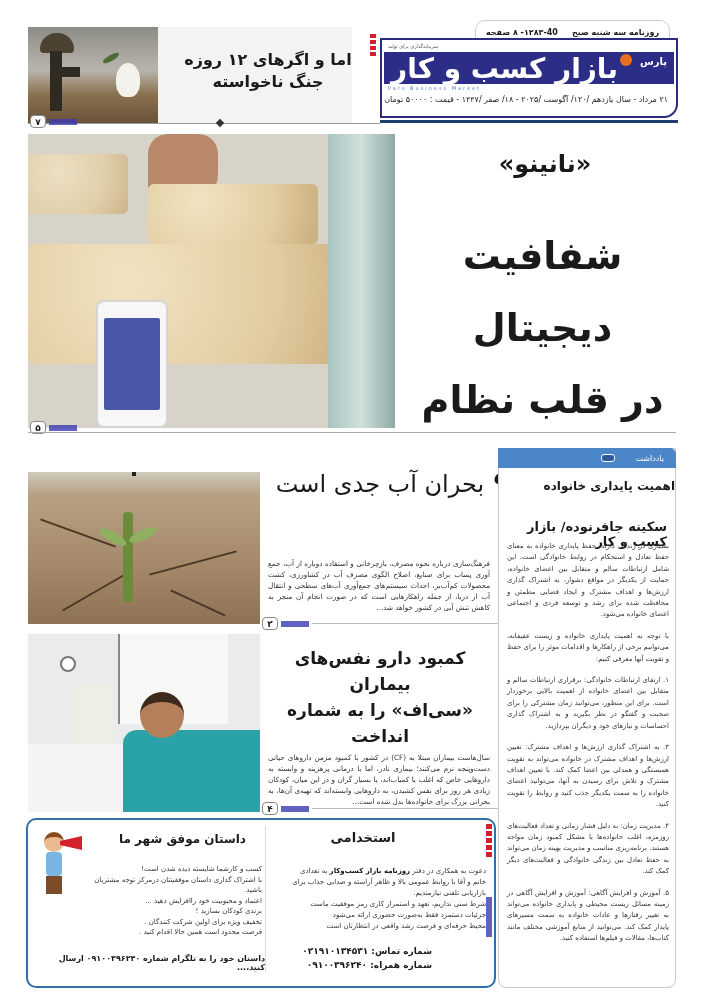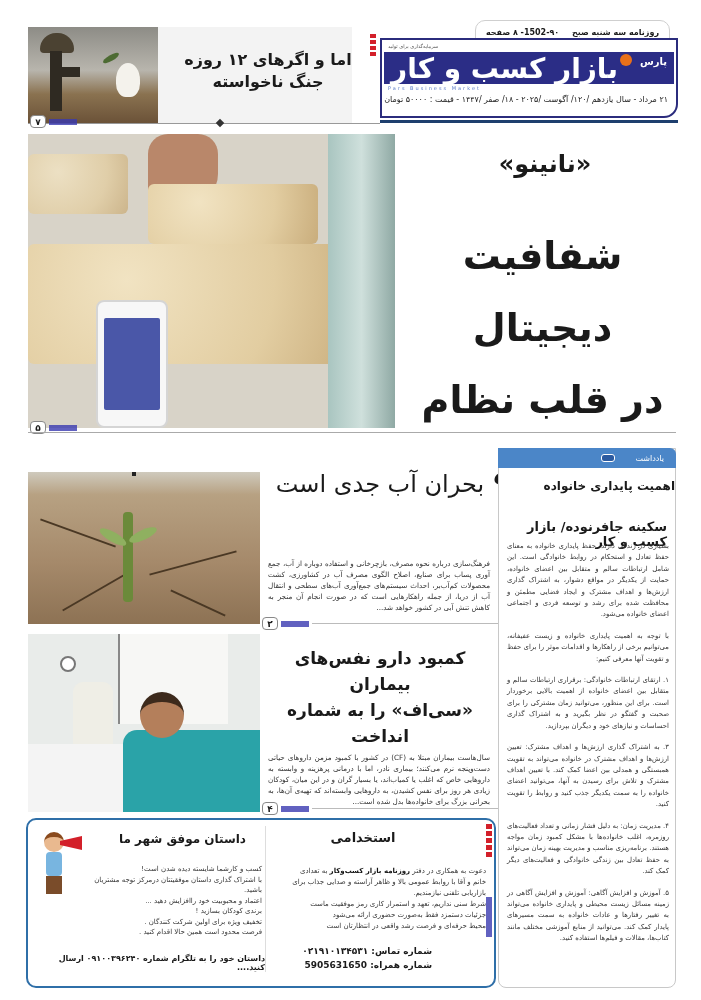--- a/index.html
+++ b/index.html
@@ -99,21 +99,21 @@
   #job-sidebar .reds span { display: block; height: 5px; margin-bottom: 2px; background: #d3202a; }
   #job-sidebar .bar { width: 6px; height: 40px; background: #3a3ab0; margin-top: 40px; opacity: .8; }
   #job-divider { left: 265px; top: 826px; width: 1px; height: 146px; background: #ddd; }
 </style>
 </head>
 <body>
 
 <div id="masthead" class="abs">
   <div id="mast-topbar">
     <span>روزنامه سه شنبه صبح</span>
-    <span>1502-۹۰- ۸ صفحه</span>
+    <span>۱۲۸۳-40- ۸ صفحه</span>
   </div>
   <div class="red-ticks">
       <span></span>
       <span></span>
       <span></span>
       <span></span>
     </div>
   <div id="mast-logo-box">
     <div id="mast-tagline">سرمایه‌گذاری برای تولید</div>
     <div id="mast-logo">
@@ -260,15 +260,15 @@
   </div>
   <div id="job-title">استخدامی</div>
   <div id="job-body">
     <div><span>دعوت به همکاری در دفتر </span><b>روزنامه بازار کسب‌وکار</b><span> به تعدادی خانم و آقا با روابط عمومی بالا و ظاهر آراسته و صدایی جذاب برای بازاریابی تلفنی نیازمندیم.</span></div>
     <div>شرط سنی نداریم، تعهد و استمرار کاری رمز موفقیت ماست</div>
     <div>جزئیات دستمزد فقط به‌صورت حضوری ارائه می‌شود</div>
     <div>محیط حرفه‌ای و فرصت رشد واقعی در انتظارتان است</div>
   </div>
   <div id="job-phones">
     <div>شماره تماس: ۰۲۱۹۱۰۱۳۴۵۳۱</div>
-    <div>شماره همراه: 5905631650</div>
+    <div>شماره همراه: ۰۹۱۰۰۳۹۶۲۴۰</div>
   </div>
 </div>
 
 </body></html>

